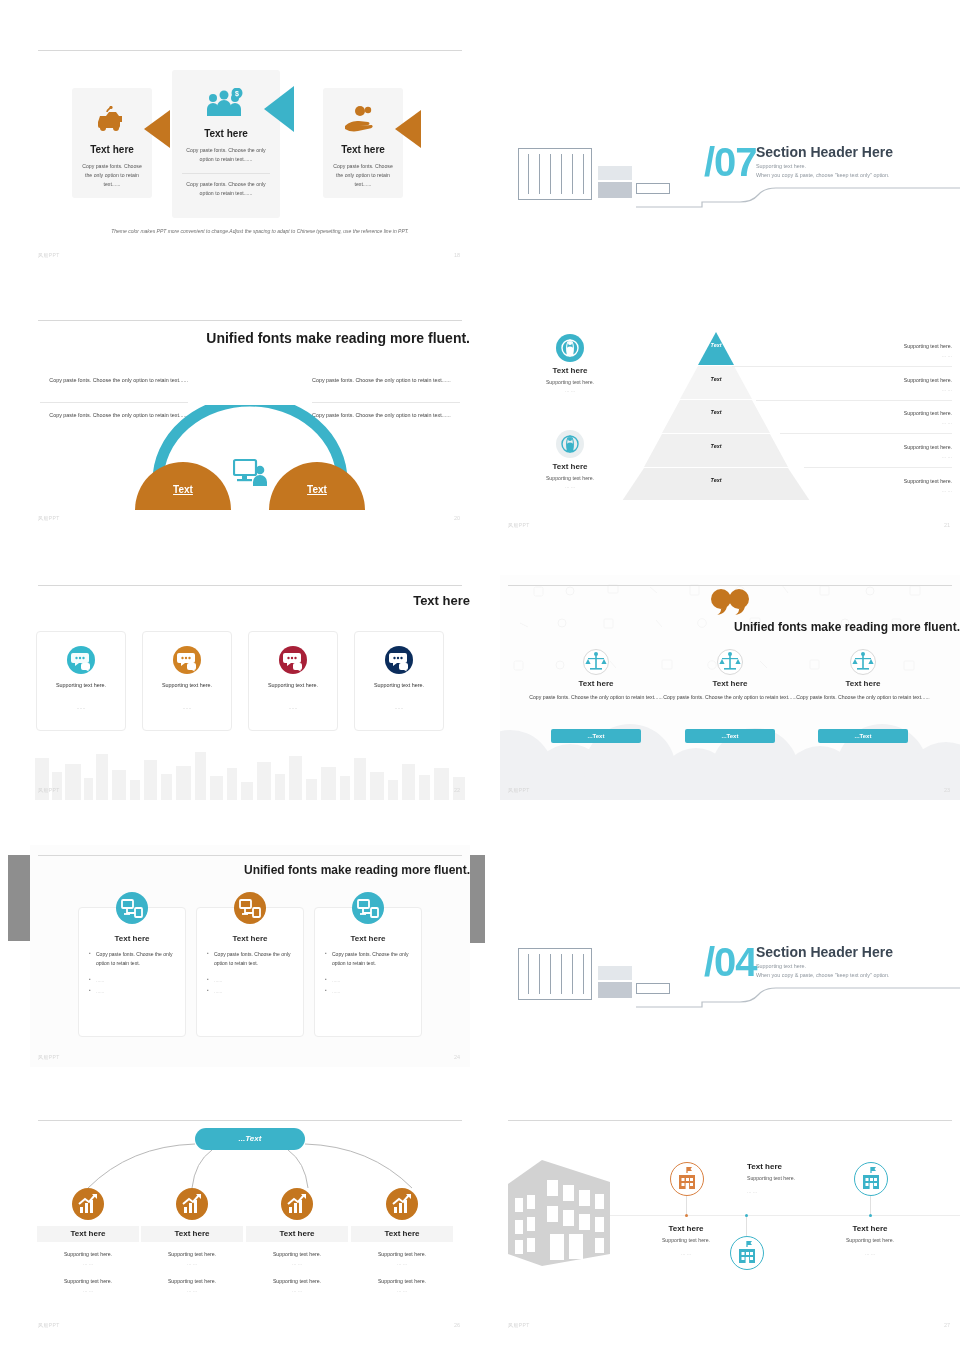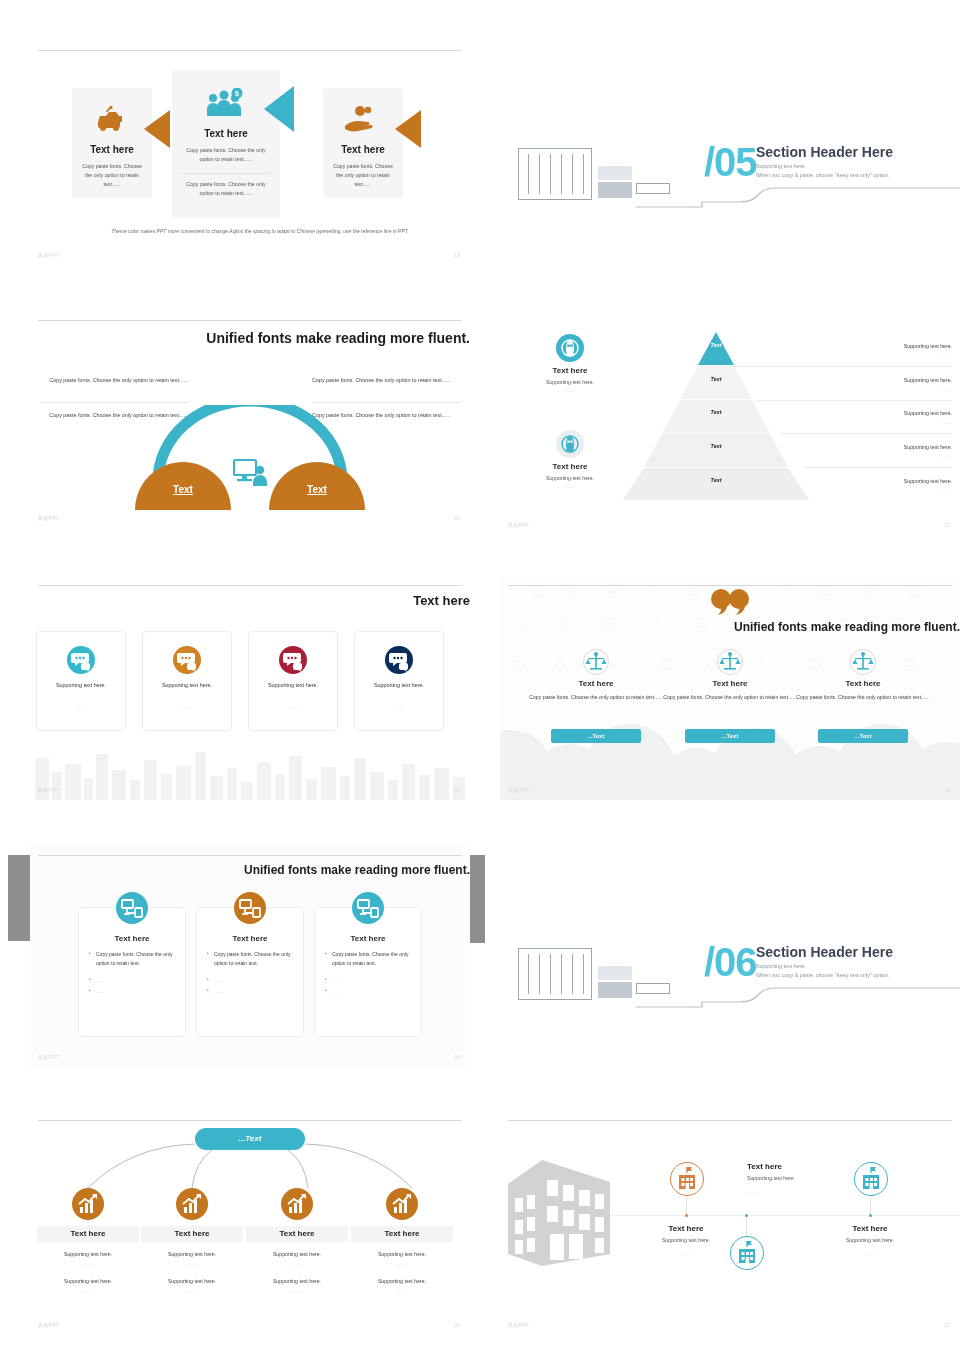--- a/index.html
+++ b/index.html
@@ -265,21 +265,21 @@
       <i style="left:42px"></i>
         <i style="left:53px"></i>
         <i style="left:64px"></i>
     </div>
     <div class="blk1"></div>
     <div class="blk2"></div>
     <div class="blk3"></div>
     <svg class="stepline" width="460" height="215">
       <path d="M136 77 H202 V72 H240 Q252 72 258 65 Q264 58 276 58 H460" stroke="#b9c0c7" stroke-width="1.2" fill="none"></path>
     </svg>
-    <div class="num" style="left:204px; top:12px;">/05</div>
+    <div class="num" style="left:204px; top:12px;">/07</div>
     <div class="sh-title" style="left:256px; top:14px;">Section Header Here</div>
     <div class="sh-sub" style="left:256px; top:32px;">Supporting text here.</div>
     <div class="sh-sub" style="left:256px; top:41px;">When you copy &amp; paste, choose "keep text only" option.</div>
   </div>
 
   <div class="slide s20">
     <div class="rule-top"></div>
     <div class="slide-title" style="top:20px; font-size:14px;">Unified fonts make reading more fluent.</div>
 
     <div class="para" style="left:18px; width:140px; top:65px; text-align:right;">Copy paste fonts. Choose the only option to retain text......</div>
@@ -672,21 +672,21 @@
       <i style="left:42px"></i>
         <i style="left:53px"></i>
         <i style="left:64px"></i>
     </div>
     <div class="blk1"></div>
     <div class="blk2"></div>
     <div class="blk3"></div>
     <svg class="stepline" width="460" height="215">
       <path d="M136 77 H202 V72 H240 Q252 72 258 65 Q264 58 276 58 H460" stroke="#b9c0c7" stroke-width="1.2" fill="none"></path>
     </svg>
-    <div class="num" style="left:204px; top:12px;">/06</div>
+    <div class="num" style="left:204px; top:12px;">/04</div>
     <div class="sh-title" style="left:256px; top:14px;">Section Header Here</div>
     <div class="sh-sub" style="left:256px; top:32px;">Supporting text here.</div>
     <div class="sh-sub" style="left:256px; top:41px;">When you copy &amp; paste, choose "keep text only" option.</div>
   </div>
 
   <div class="slide s26">
     <div class="rule-top"></div>
 
     <svg style="position:absolute; left:0; top:0;" width="440" height="225">
       <g stroke="#b9b9b9" stroke-width="1" fill="none">

